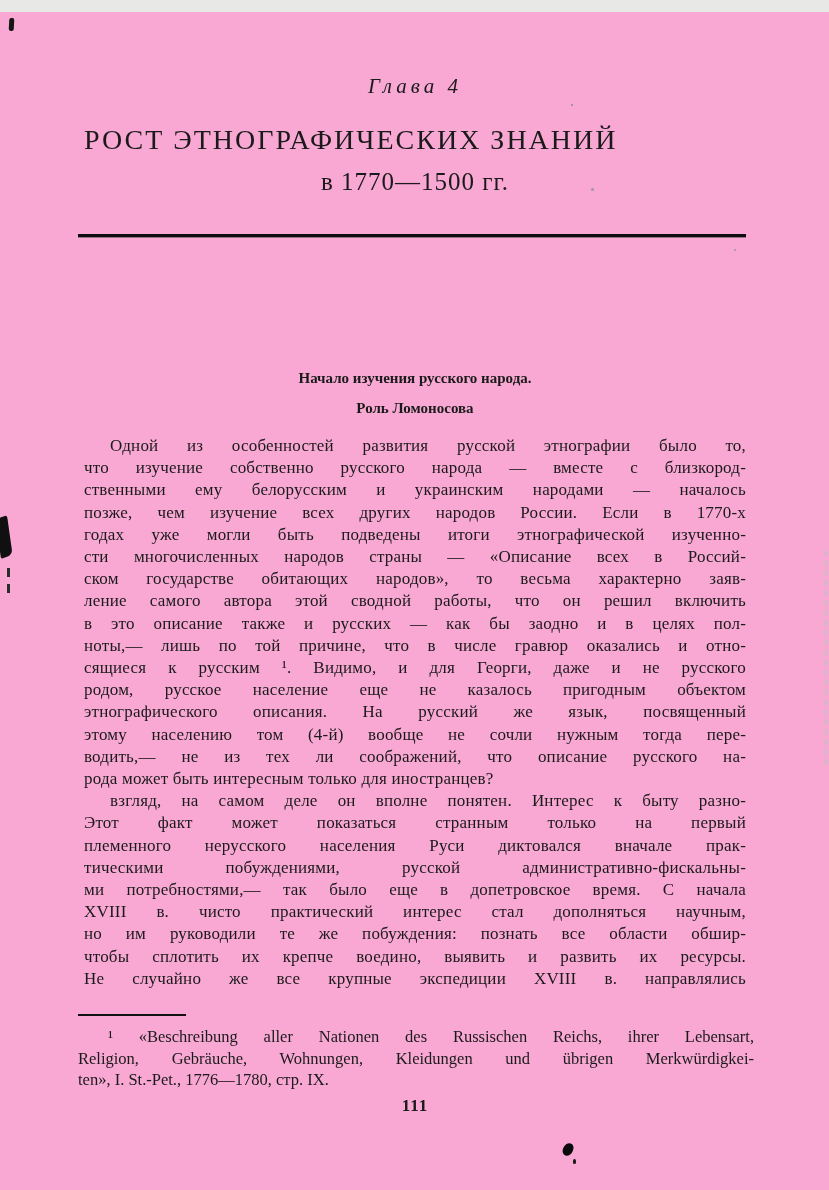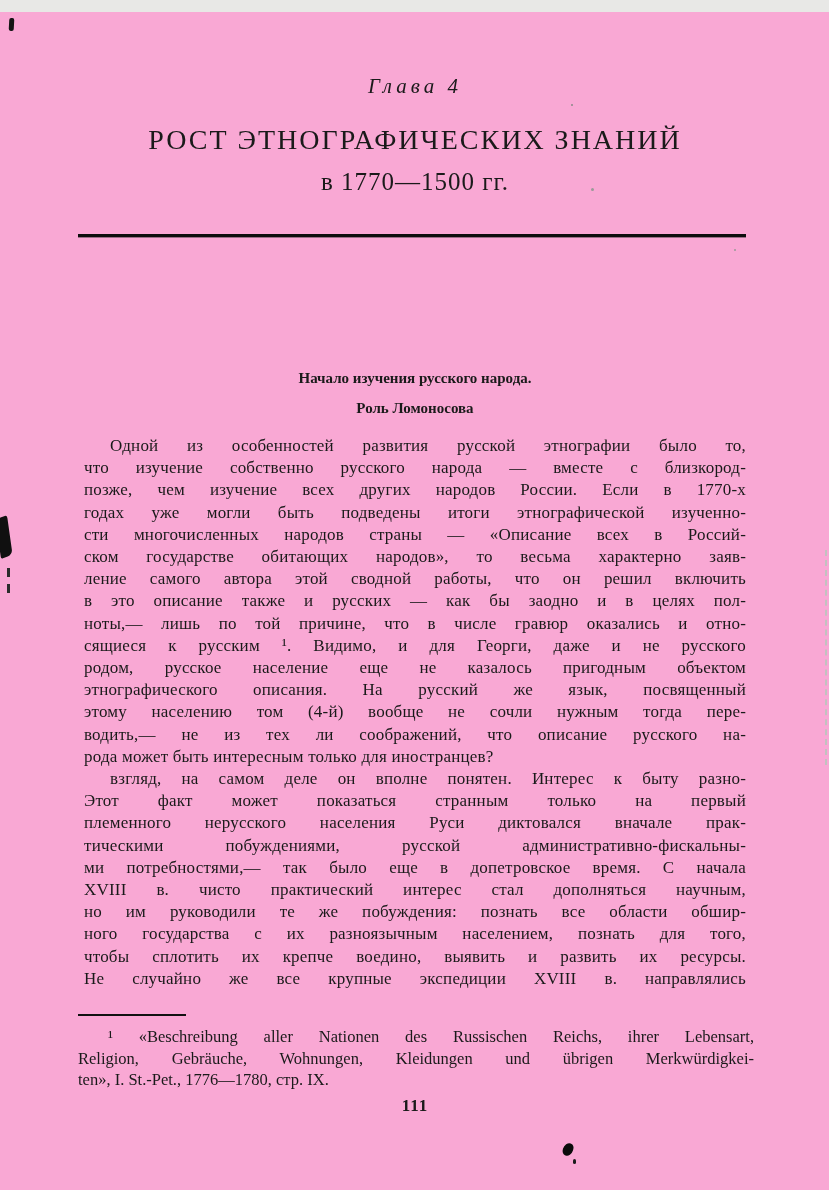--- a/index.html
+++ b/index.html
@@ -18,21 +18,20 @@
   
   .chapter-label {
     position:absolute; top:62px; left:84px; width:662px;
     text-align:center;
     font-style:italic;
     font-size:21px;
     letter-spacing:4px;
   }
   .chapter-title {
     position:absolute; top:112px; left:84px; width:662px;
-    text-align:center;
     font-size:28px;
     letter-spacing:2px;
     white-space:nowrap;
   }
   .chapter-subtitle {
     position:absolute; top:156px; left:84px; width:662px;
     text-align:center;
     font-size:25px;
     letter-spacing:1px;
   }
@@ -125,20 +124,21 @@
 
   <div class="section-heading">
     <div>Начало изучения русского народа.</div>
     <div>Роль Ломоносова</div>
   </div>
 
   <div class="body-text">
     <div class="para indent-first flush-last">
         <div class="tline">Одной из особенностей развития русской этнографии было то,</div>
         <div class="tline">что изучение собственно русского народа — вместе с близкород-</div>
+        <div class="tline">ственными ему белорусским и украинским народами — началось</div>
         <div class="tline">позже, чем изучение всех других народов России. Если в 1770-х</div>
         <div class="tline">годах уже могли быть подведены итоги этнографической изученно-</div>
         <div class="tline">сти многочисленных народов страны — «Описание всех в Россий-</div>
         <div class="tline">ском государстве обитающих народов», то весьма характерно заяв-</div>
         <div class="tline">ление самого автора этой сводной работы, что он решил включить</div>
         <div class="tline">в это описание также и русских — как бы заодно и в целях пол-</div>
         <div class="tline">ноты,— лишь по той причине, что в числе гравюр оказались и отно-</div>
         <div class="tline">сящиеся к русским ¹. Видимо, и для Георги, даже и не русского</div>
         <div class="tline">родом, русское население еще не казалось пригодным объектом</div>
         <div class="tline">этнографического описания. На русский же язык, посвященный</div>
@@ -147,21 +147,20 @@
         <div class="tline">рода может быть интересным только для иностранцев?</div>
       </div>
     <div class="para indent-first">
         <div class="tline">взгляд, на самом деле он вполне понятен. Интерес к быту разно-</div>
         <div class="tline">Этот факт может показаться странным только на первый</div>
         <div class="tline">племенного нерусского населения Руси диктовался вначале прак-</div>
         <div class="tline">тическими побуждениями, русской административно-фискальны-</div>
         <div class="tline">ми потребностями,— так было еще в допетровское время. С начала</div>
         <div class="tline">XVIII в. чисто практический интерес стал дополняться научным,</div>
         <div class="tline">но им руководили те же побуждения: познать все области обшир-</div>
-        <div class="tline">ного государства с их разноязычным населением, познать для того,</div>
         <div class="tline">чтобы сплотить их крепче воедино, выявить и развить их ресурсы.</div>
         <div class="tline">Не случайно же все крупные экспедиции XVIII в. направлялись</div>
       </div>
   </div>
 
   <div class="footnote-rule"></div>
   <div class="footnote">
     <div class="para indent-first flush-last">
         <div class="tline">¹ «Beschreibung aller Nationen des Russischen Reichs, ihrer Lebensart,</div>
         <div class="tline">Religion, Gebräuche, Wohnungen, Kleidungen und übrigen Merkwürdigkei-</div>

